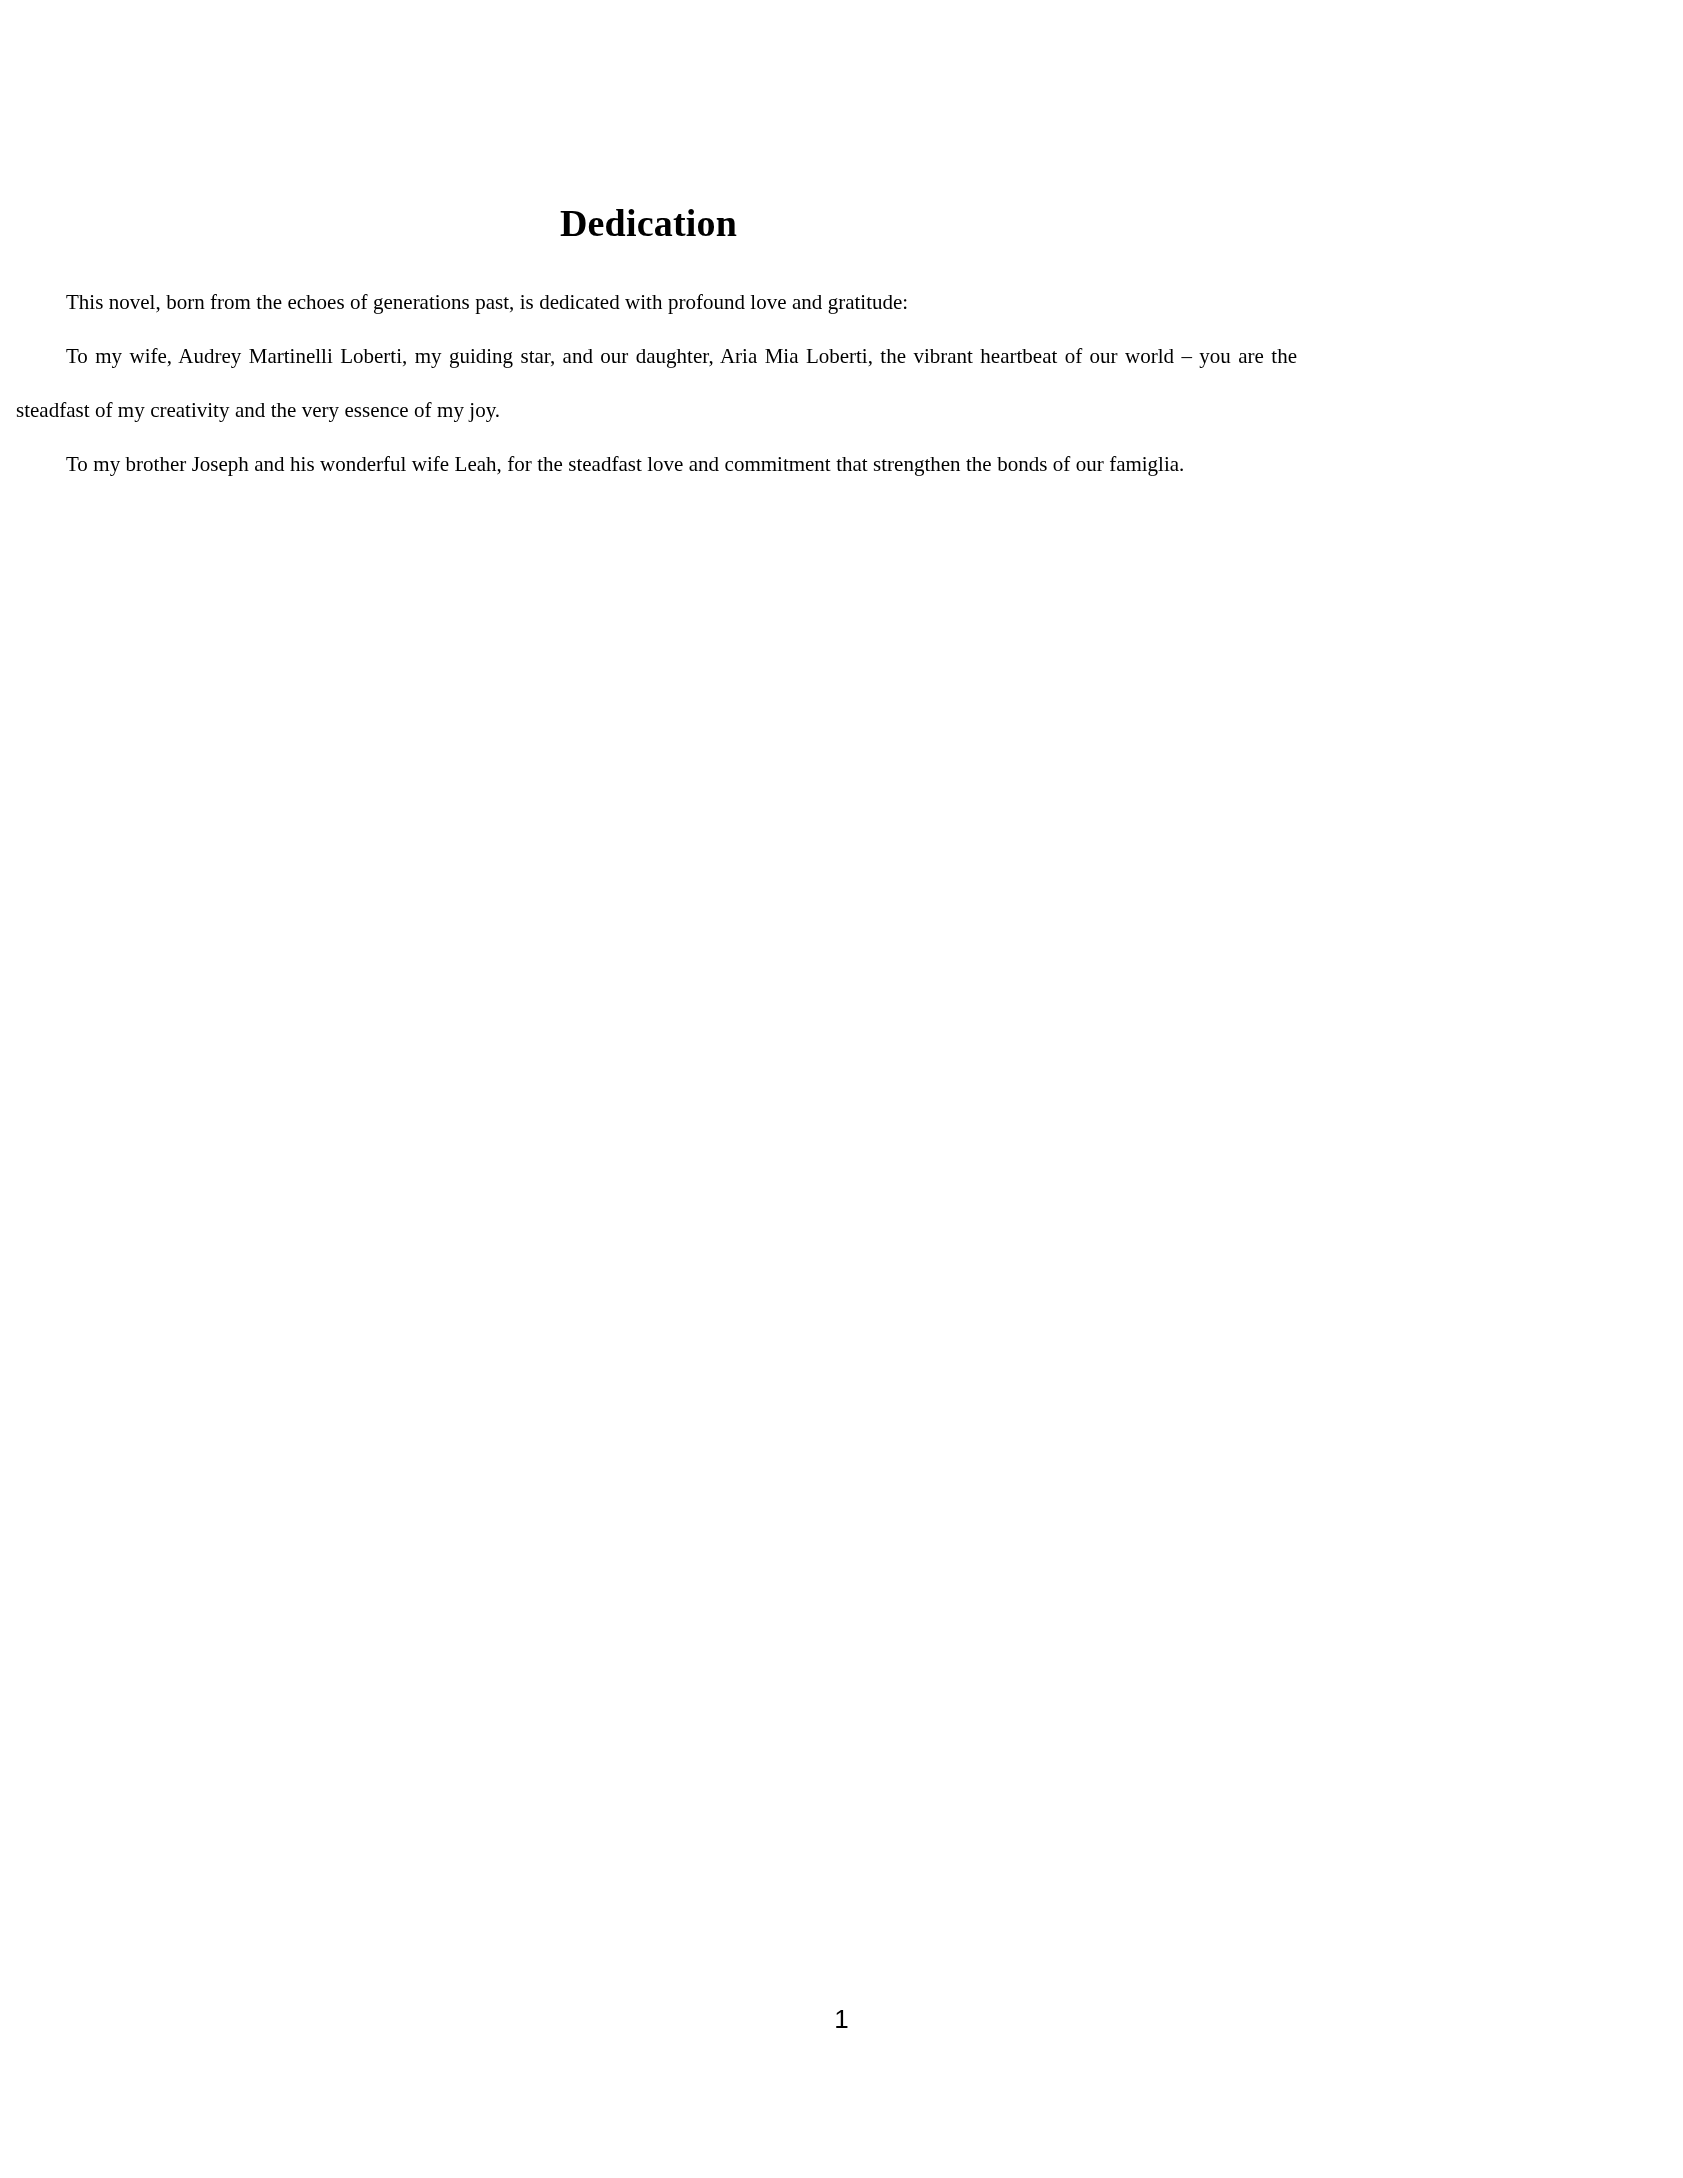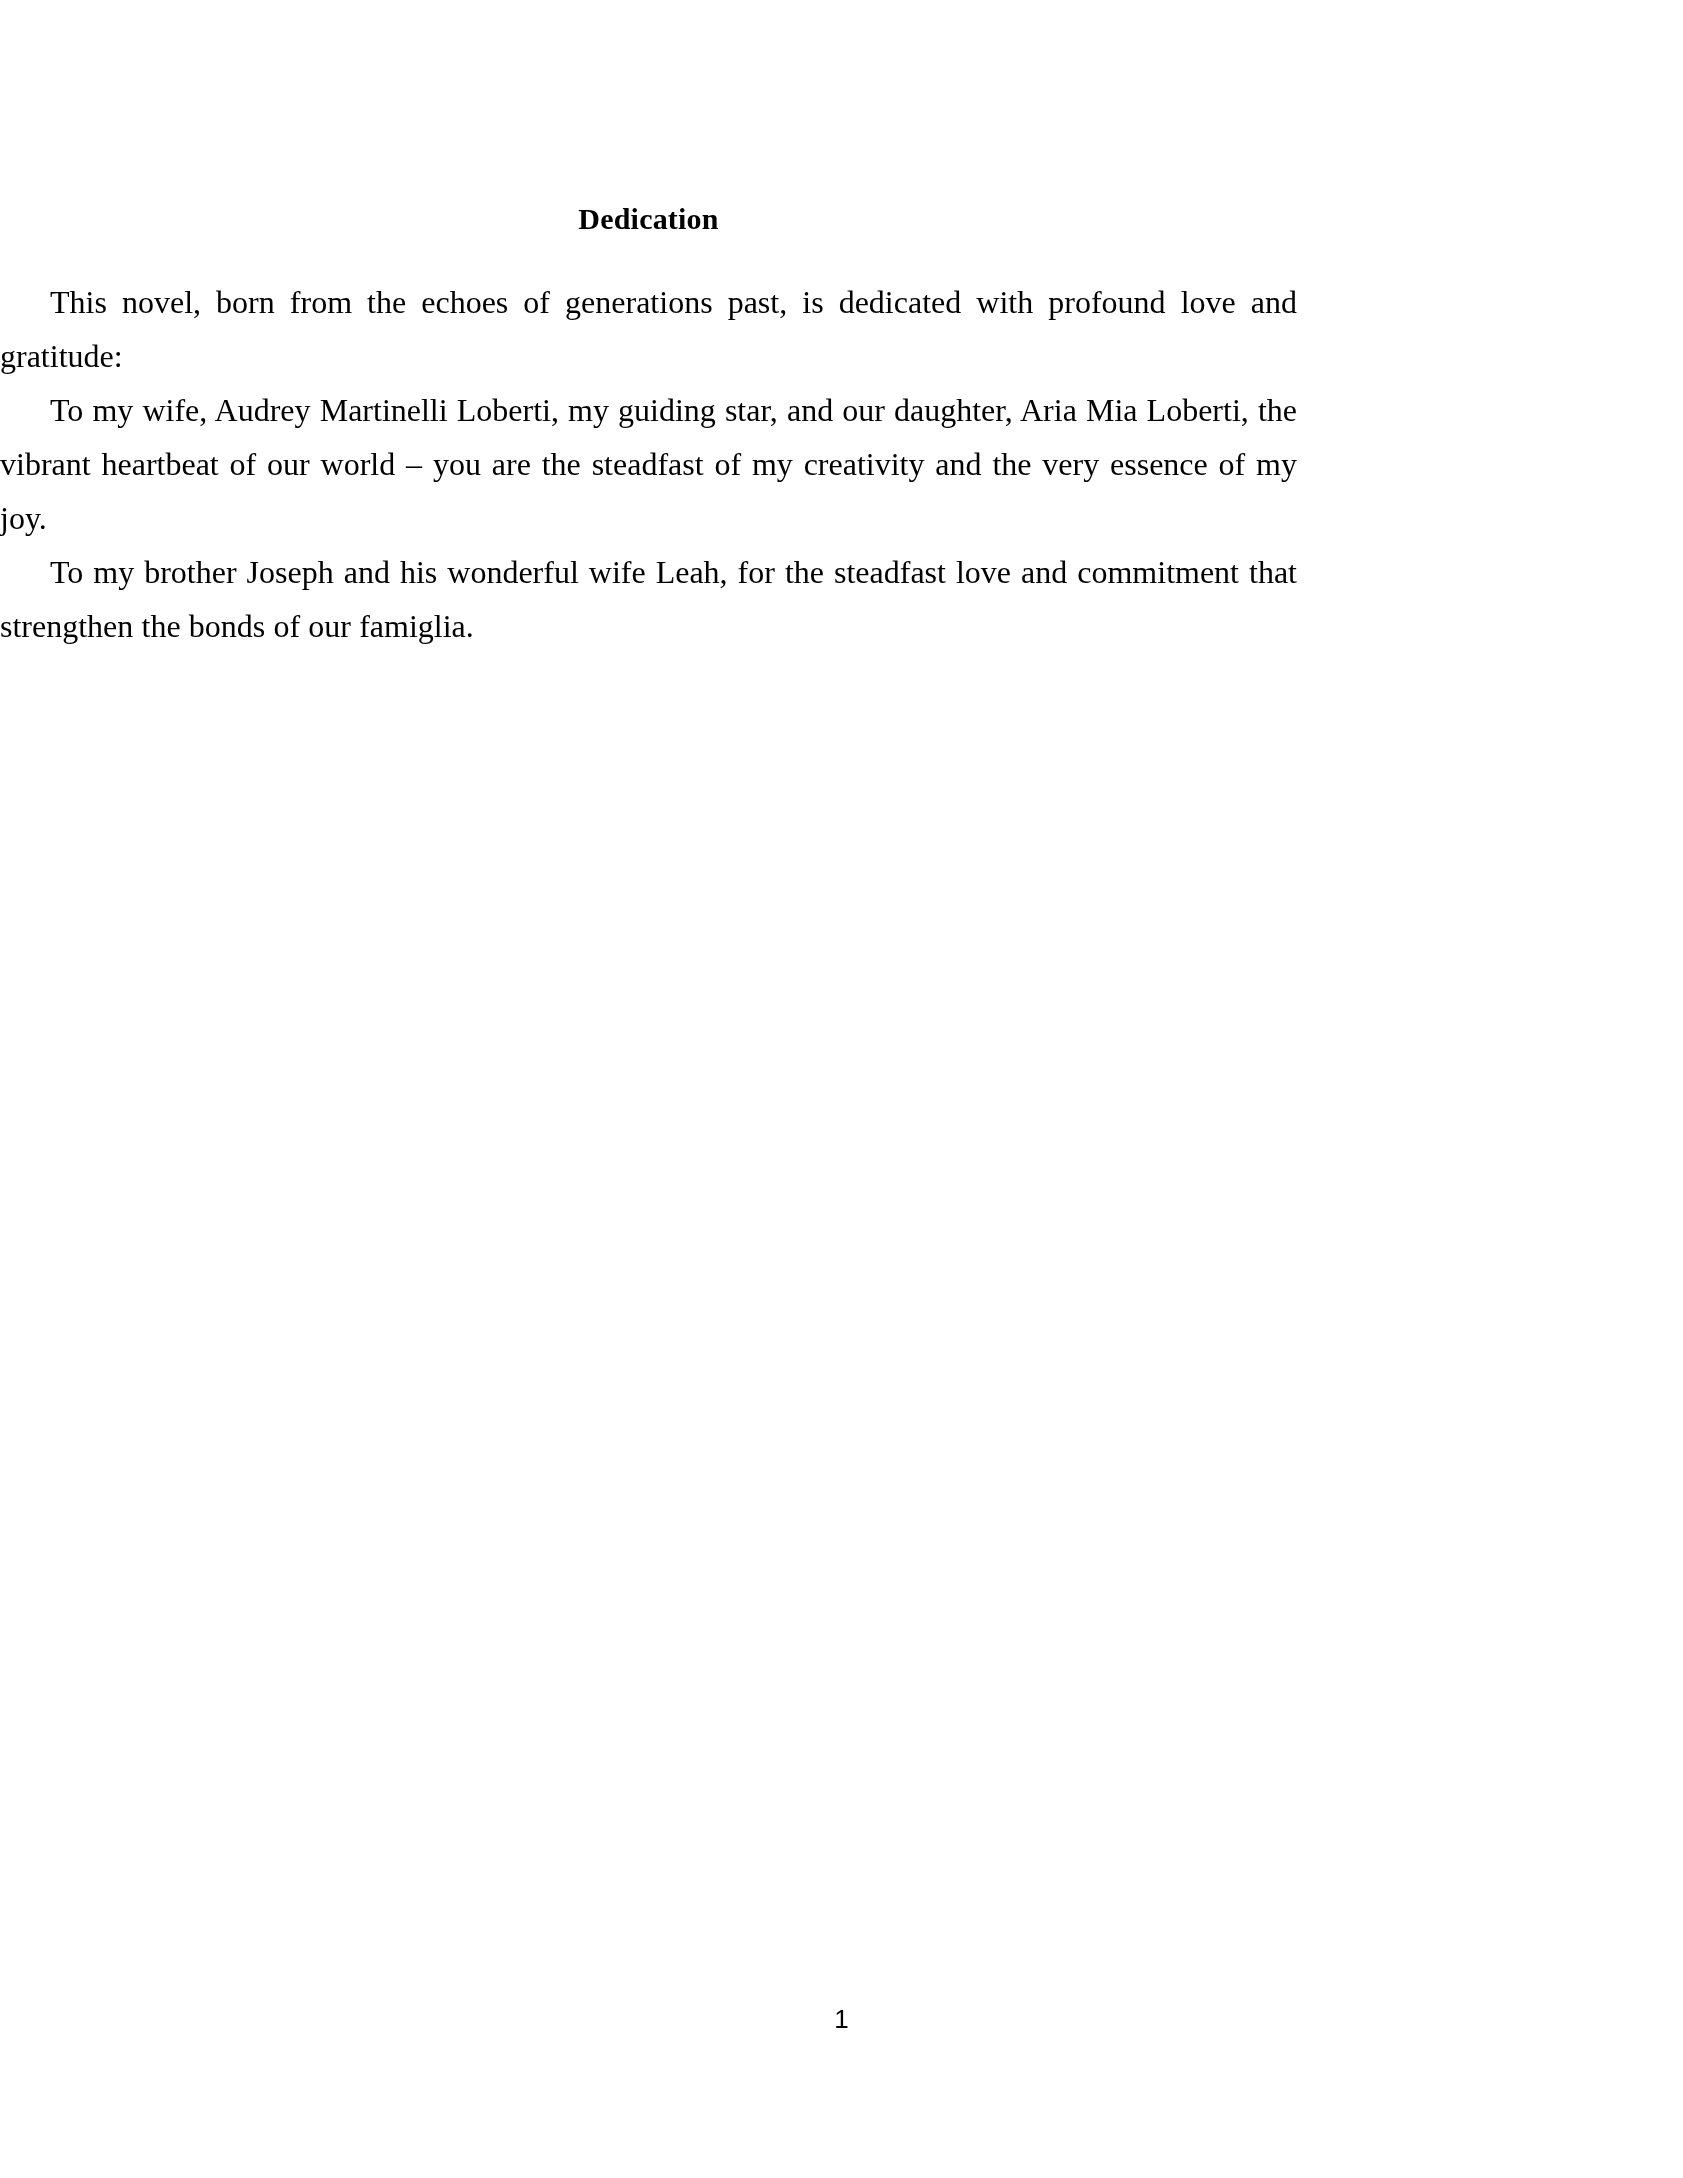--- a/index.html
+++ b/index.html
@@ -16,47 +16,47 @@
     background: #ffffff;
     margin: 0 auto;
     overflow: hidden;
     font-family: "Liberation Serif", "DejaVu Serif", serif;
     color: #000000;
     -webkit-font-smoothing: antialiased;
   }
 
   .doc-title {
     font-family: "Liberation Serif", "DejaVu Serif", serif;
-    font-size: 30px;
+    font-size: 38px;
     font-weight: bold;
     text-align: center;
     margin: 0;
     padding: 0;
     position: absolute;
     top: 201px;
     left: 0;
     width: 1297px;
     letter-spacing: 0.2px;
     line-height: 1.2;
   }
 
   .body-block {
     position: absolute;
     top: 275px;
     left: 0;
     width: 1297px;
   }
 
   .para {
-    font-size: 32px;
+    font-size: 21px;
     line-height: 54px;
     text-align: justify;
     text-justify: inter-word;
     text-indent: 50px;
-    margin: 0 0 0 0;
+    margin: 0 0 0 16px;
     padding: 0;
     hyphens: none;
     word-spacing: 0.2px;
   }
 
   .page-number {
     position: absolute;
     left: 0;
     width: 1683px;
     top: 2006px;

